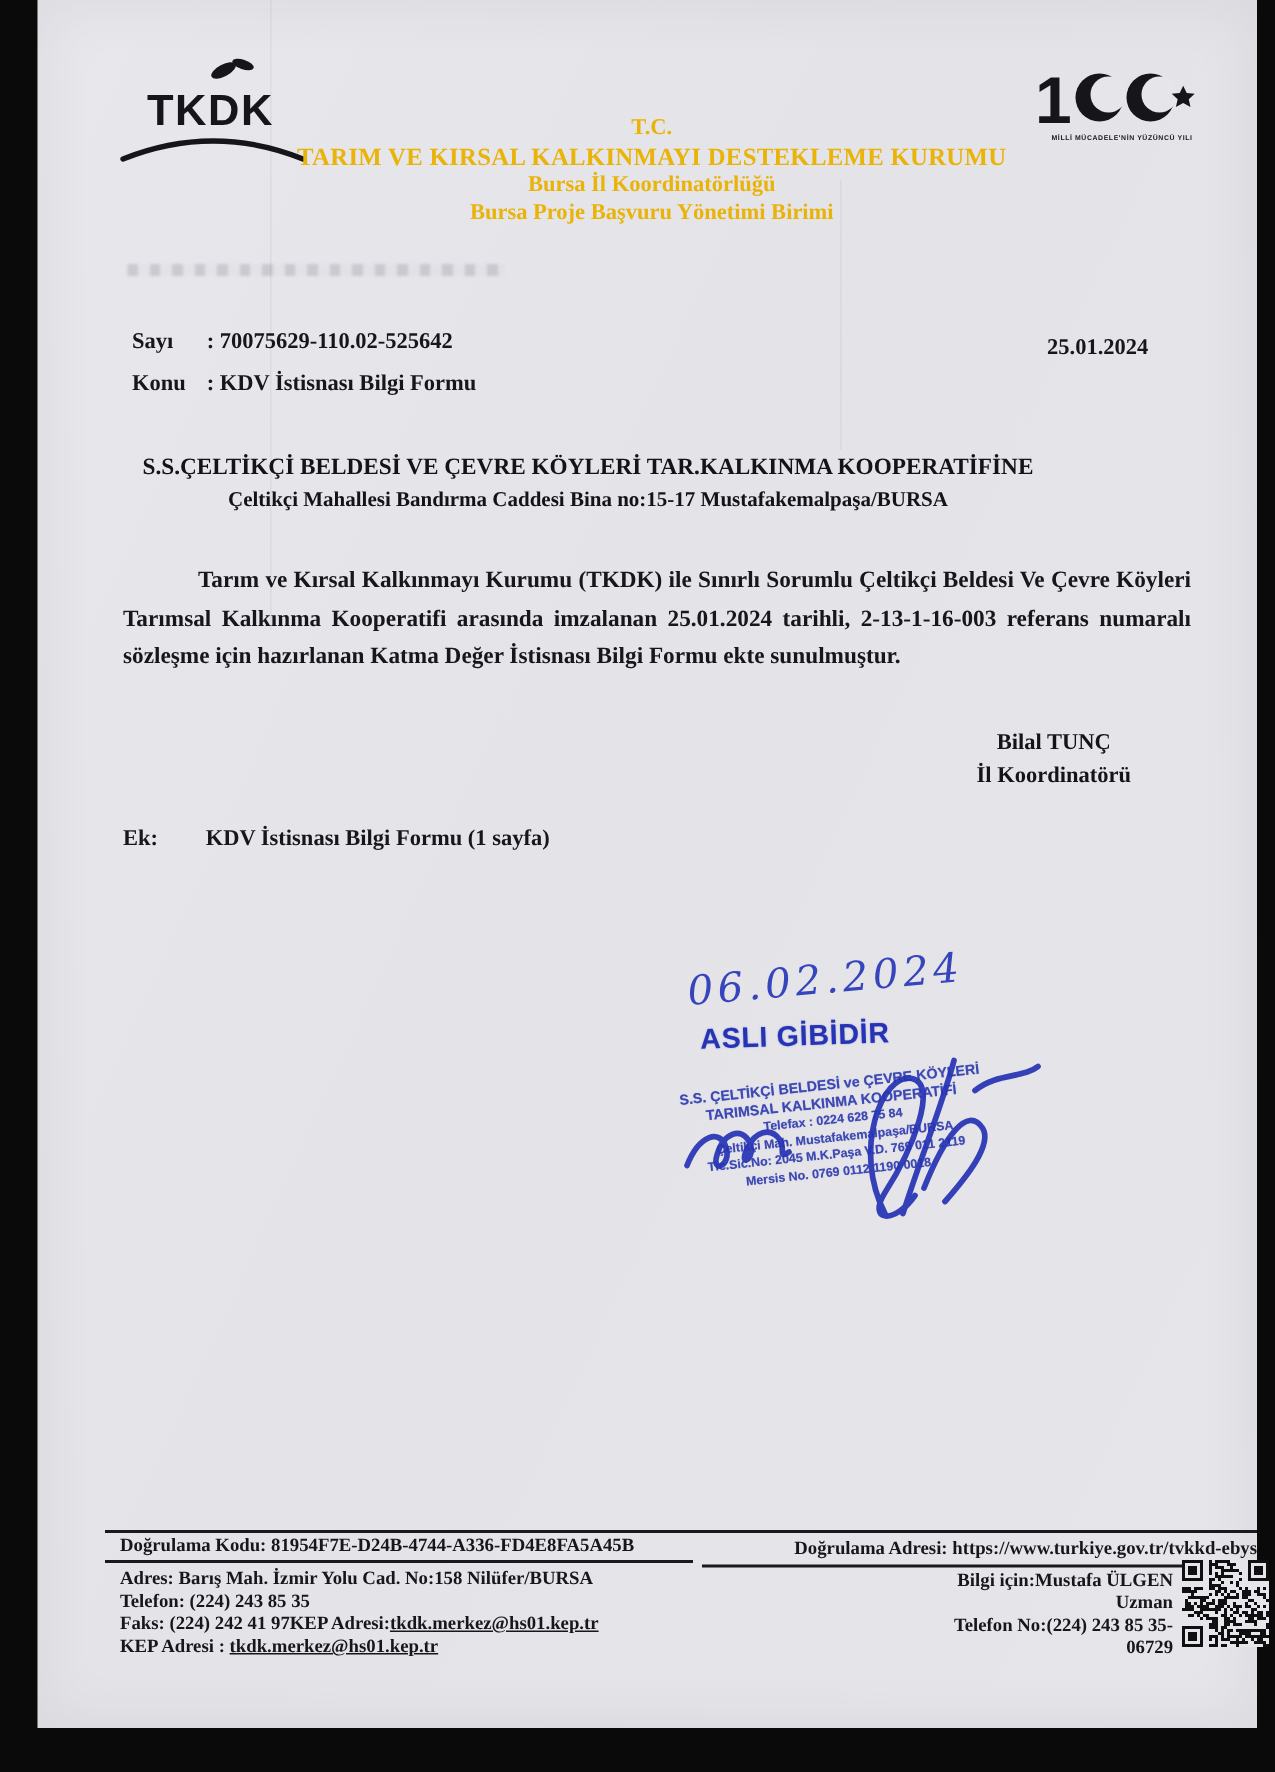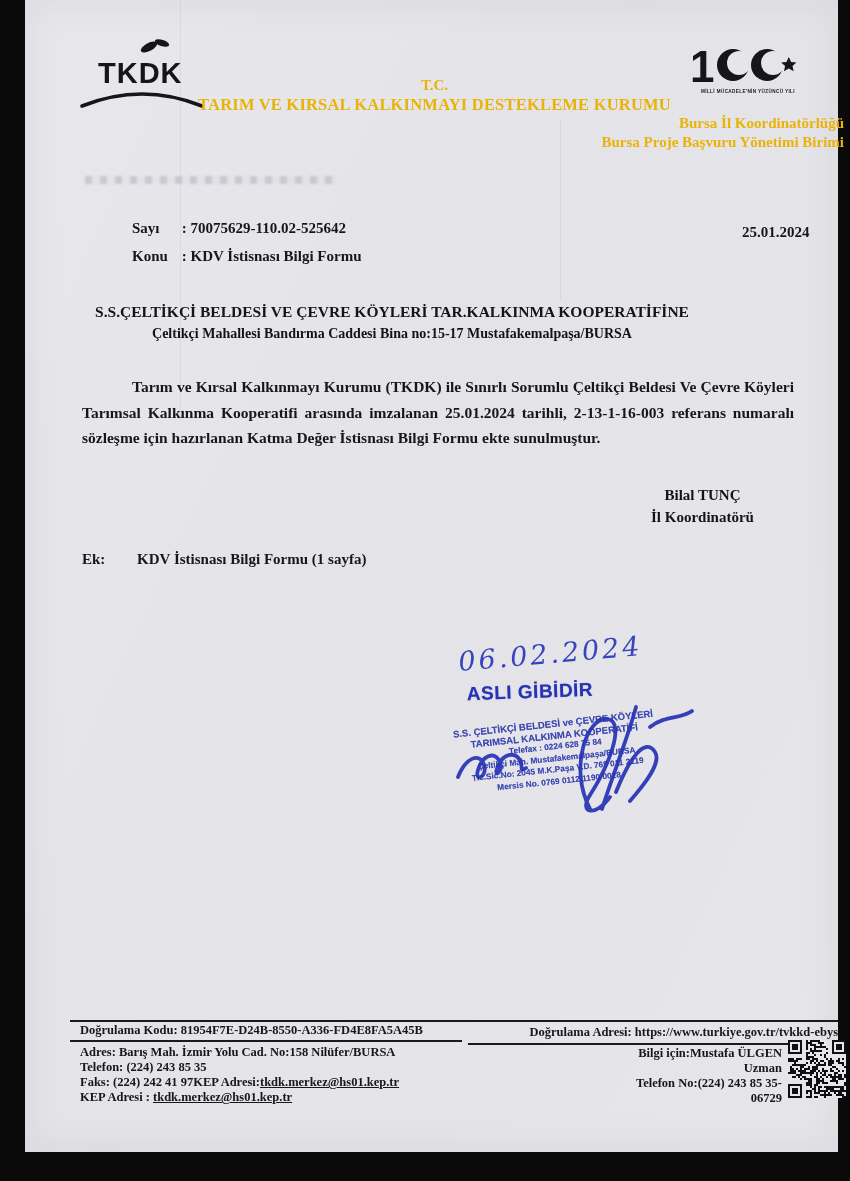--- a/index.html
+++ b/index.html
@@ -7,22 +7,22 @@
        font-family:"Liberation Serif", serif;}
   .abs{position:absolute;}
   .paper{left:25px;top:0;width:813px;height:1152px;
          background:linear-gradient(115deg,#e7e7ec 0%,#e3e3e8 45%,#e6e5ea 100%);
          box-shadow:inset 0 0 40px rgba(60,60,80,.08);}
   .scanline-v{width:1px;background:#8a8a96;opacity:.12;}
   .center{text-align:center;}
   .letterhead{left:25px;width:819px;top:76px;line-height:19px;color:#eab308;}
   .lh1{font-size:15px;font-weight:bold;}
   .lh2{font-size:16.5px;font-weight:bold;letter-spacing:.2px;}
-  .lh3{font-size:15px;font-weight:bold;text-align:right;}
-  .ref{font-size:15px;font-weight:bold;color:#17171a;margin-left:44px;}
+  .lh3{font-size:15px;font-weight:bold;}
+  .ref{font-size:15px;font-weight:bold;color:#17171a;}
   .ref-label{display:inline-block;width:46px;}
   .ghost{left:85px;top:176px;width:252px;height:8px;opacity:.35;filter:blur(1px);
          background:repeating-linear-gradient(90deg,rgba(105,105,122,.65) 0 7px,rgba(105,105,122,.08) 7px 15px);}
   .addressee{left:25px;width:734px;top:301px;color:#141417;line-height:22px;}
   .addr1{font-size:15.5px;font-weight:bold;}
   .addr2{font-size:14px;font-weight:bold;}
   .bodytext{left:82px;top:374px;width:712px;font-size:15.5px;font-weight:600;line-height:25.5px;
             text-align:justify;text-indent:50px;color:#17171a;}
   .signer{left:610px;top:484px;width:185px;text-align:center;font-size:15px;font-weight:bold;
           line-height:22px;color:#141417;}
@@ -125,21 +125,21 @@
     <path d="M198 12 C190 42 174 82 164 114"></path>
     <path d="M178 97 C192 62 207 42 217 57 C224 68 206 90 192 106"></path>
     <path d="M212 32 C227 20 244 24 254 16"></path>
   </g>
 </svg>
 
 <div class="abs rule" style="left:70px;top:1020px;width:768px;"></div>
 <div class="abs rule" style="left:70px;top:1040px;width:392px;"></div>
 <div class="abs rule" style="left:468px;top:1043px;width:370px;"></div>
 
-<div class="abs foot" style="left:80px;top:1023px;">Doğrulama Kodu: 81954F7E-D24B-8550-A336-FD4E8FA5A45B</div>
+<div class="abs foot" style="left:80px;top:1023px;">Doğrulama Kodu: 81954F7E-D24B-4744-A336-FD4E8FA5A45B</div>
 <div class="abs foot" style="left:80px;top:1045px;width:400px;">
   <div>Adres: Barış Mah. İzmir Yolu Cad. No:158 Nilüfer/BURSA</div>
   <div>Telefon: (224) 243 85 35</div>
   <div><span>Faks: (224) 242 41 97KEP Adresi:</span><span class="u">tkdk.merkez@hs01.kep.tr</span></div>
   <div><span>KEP Adresi : </span><span class="u">tkdk.merkez@hs01.kep.tr</span></div>
 </div>
 
 <div class="abs foot foot-right" style="left:470px;top:1025px;width:368px;">Doğrulama Adresi: https://www.turkiye.gov.tr/tvkkd-ebys</div>
 <div class="abs foot foot-right" style="left:470px;top:1046px;width:312px;">
   <div>Bilgi için:Mustafa ÜLGEN</div>

